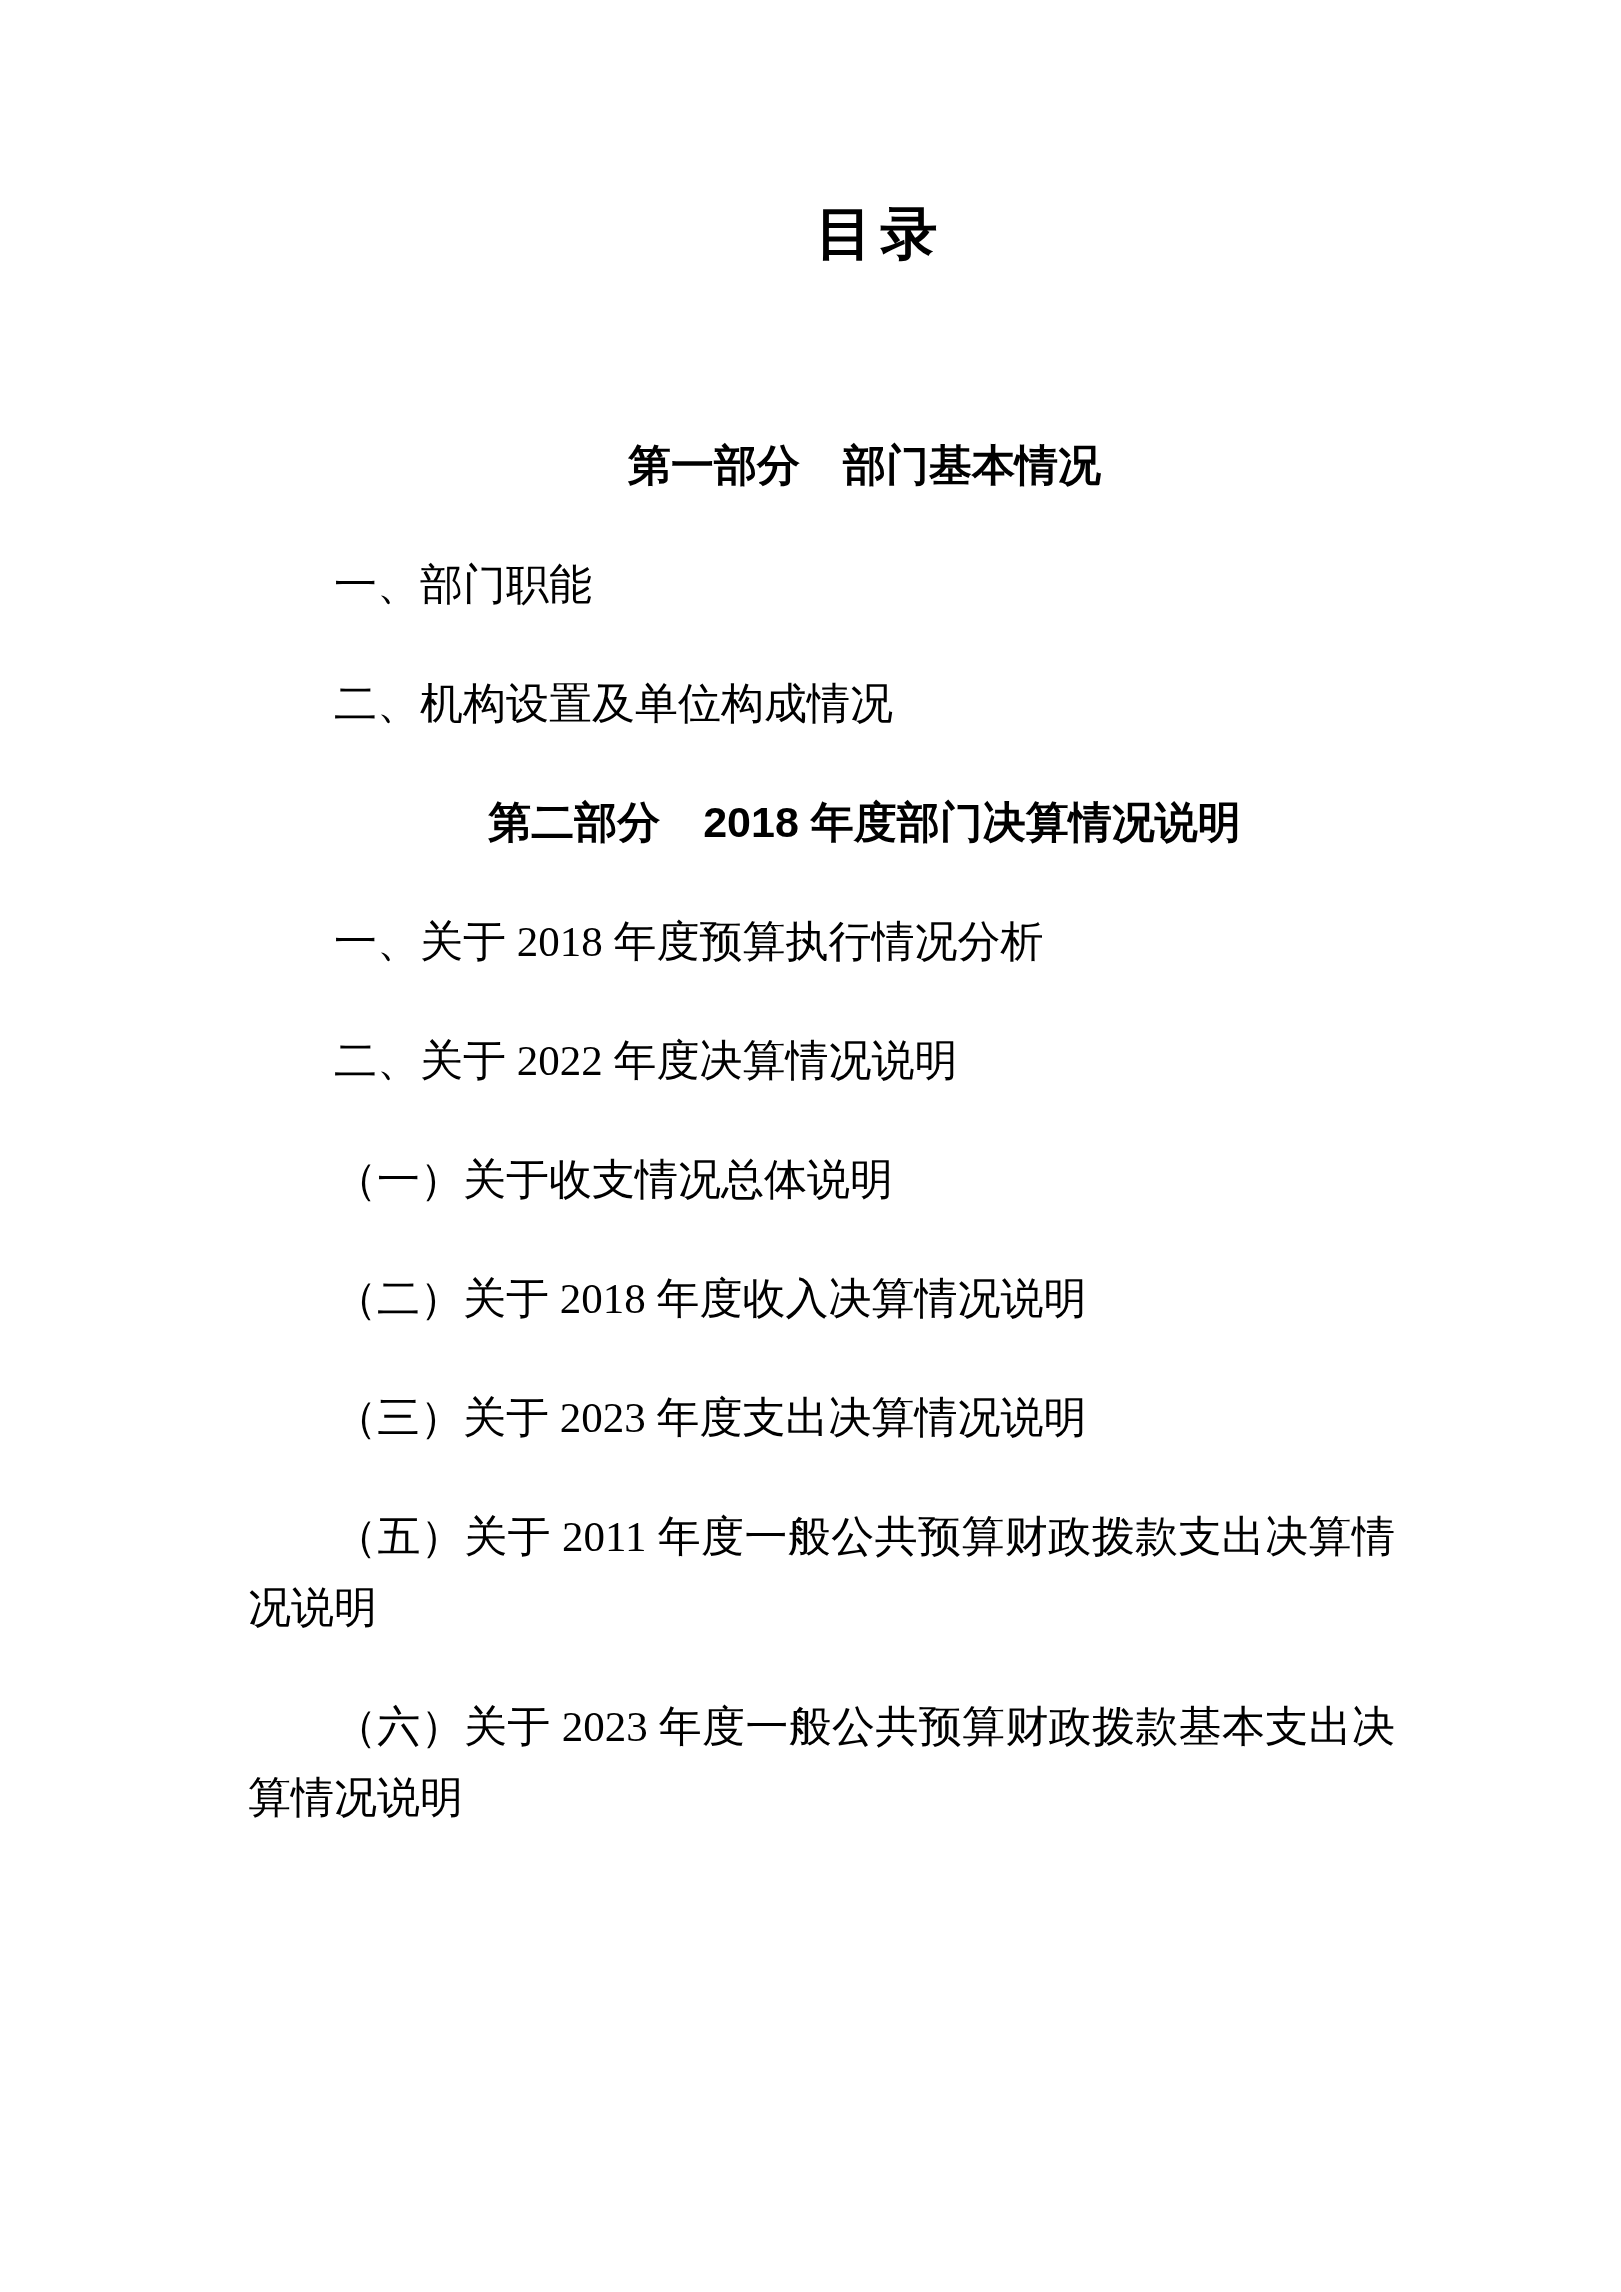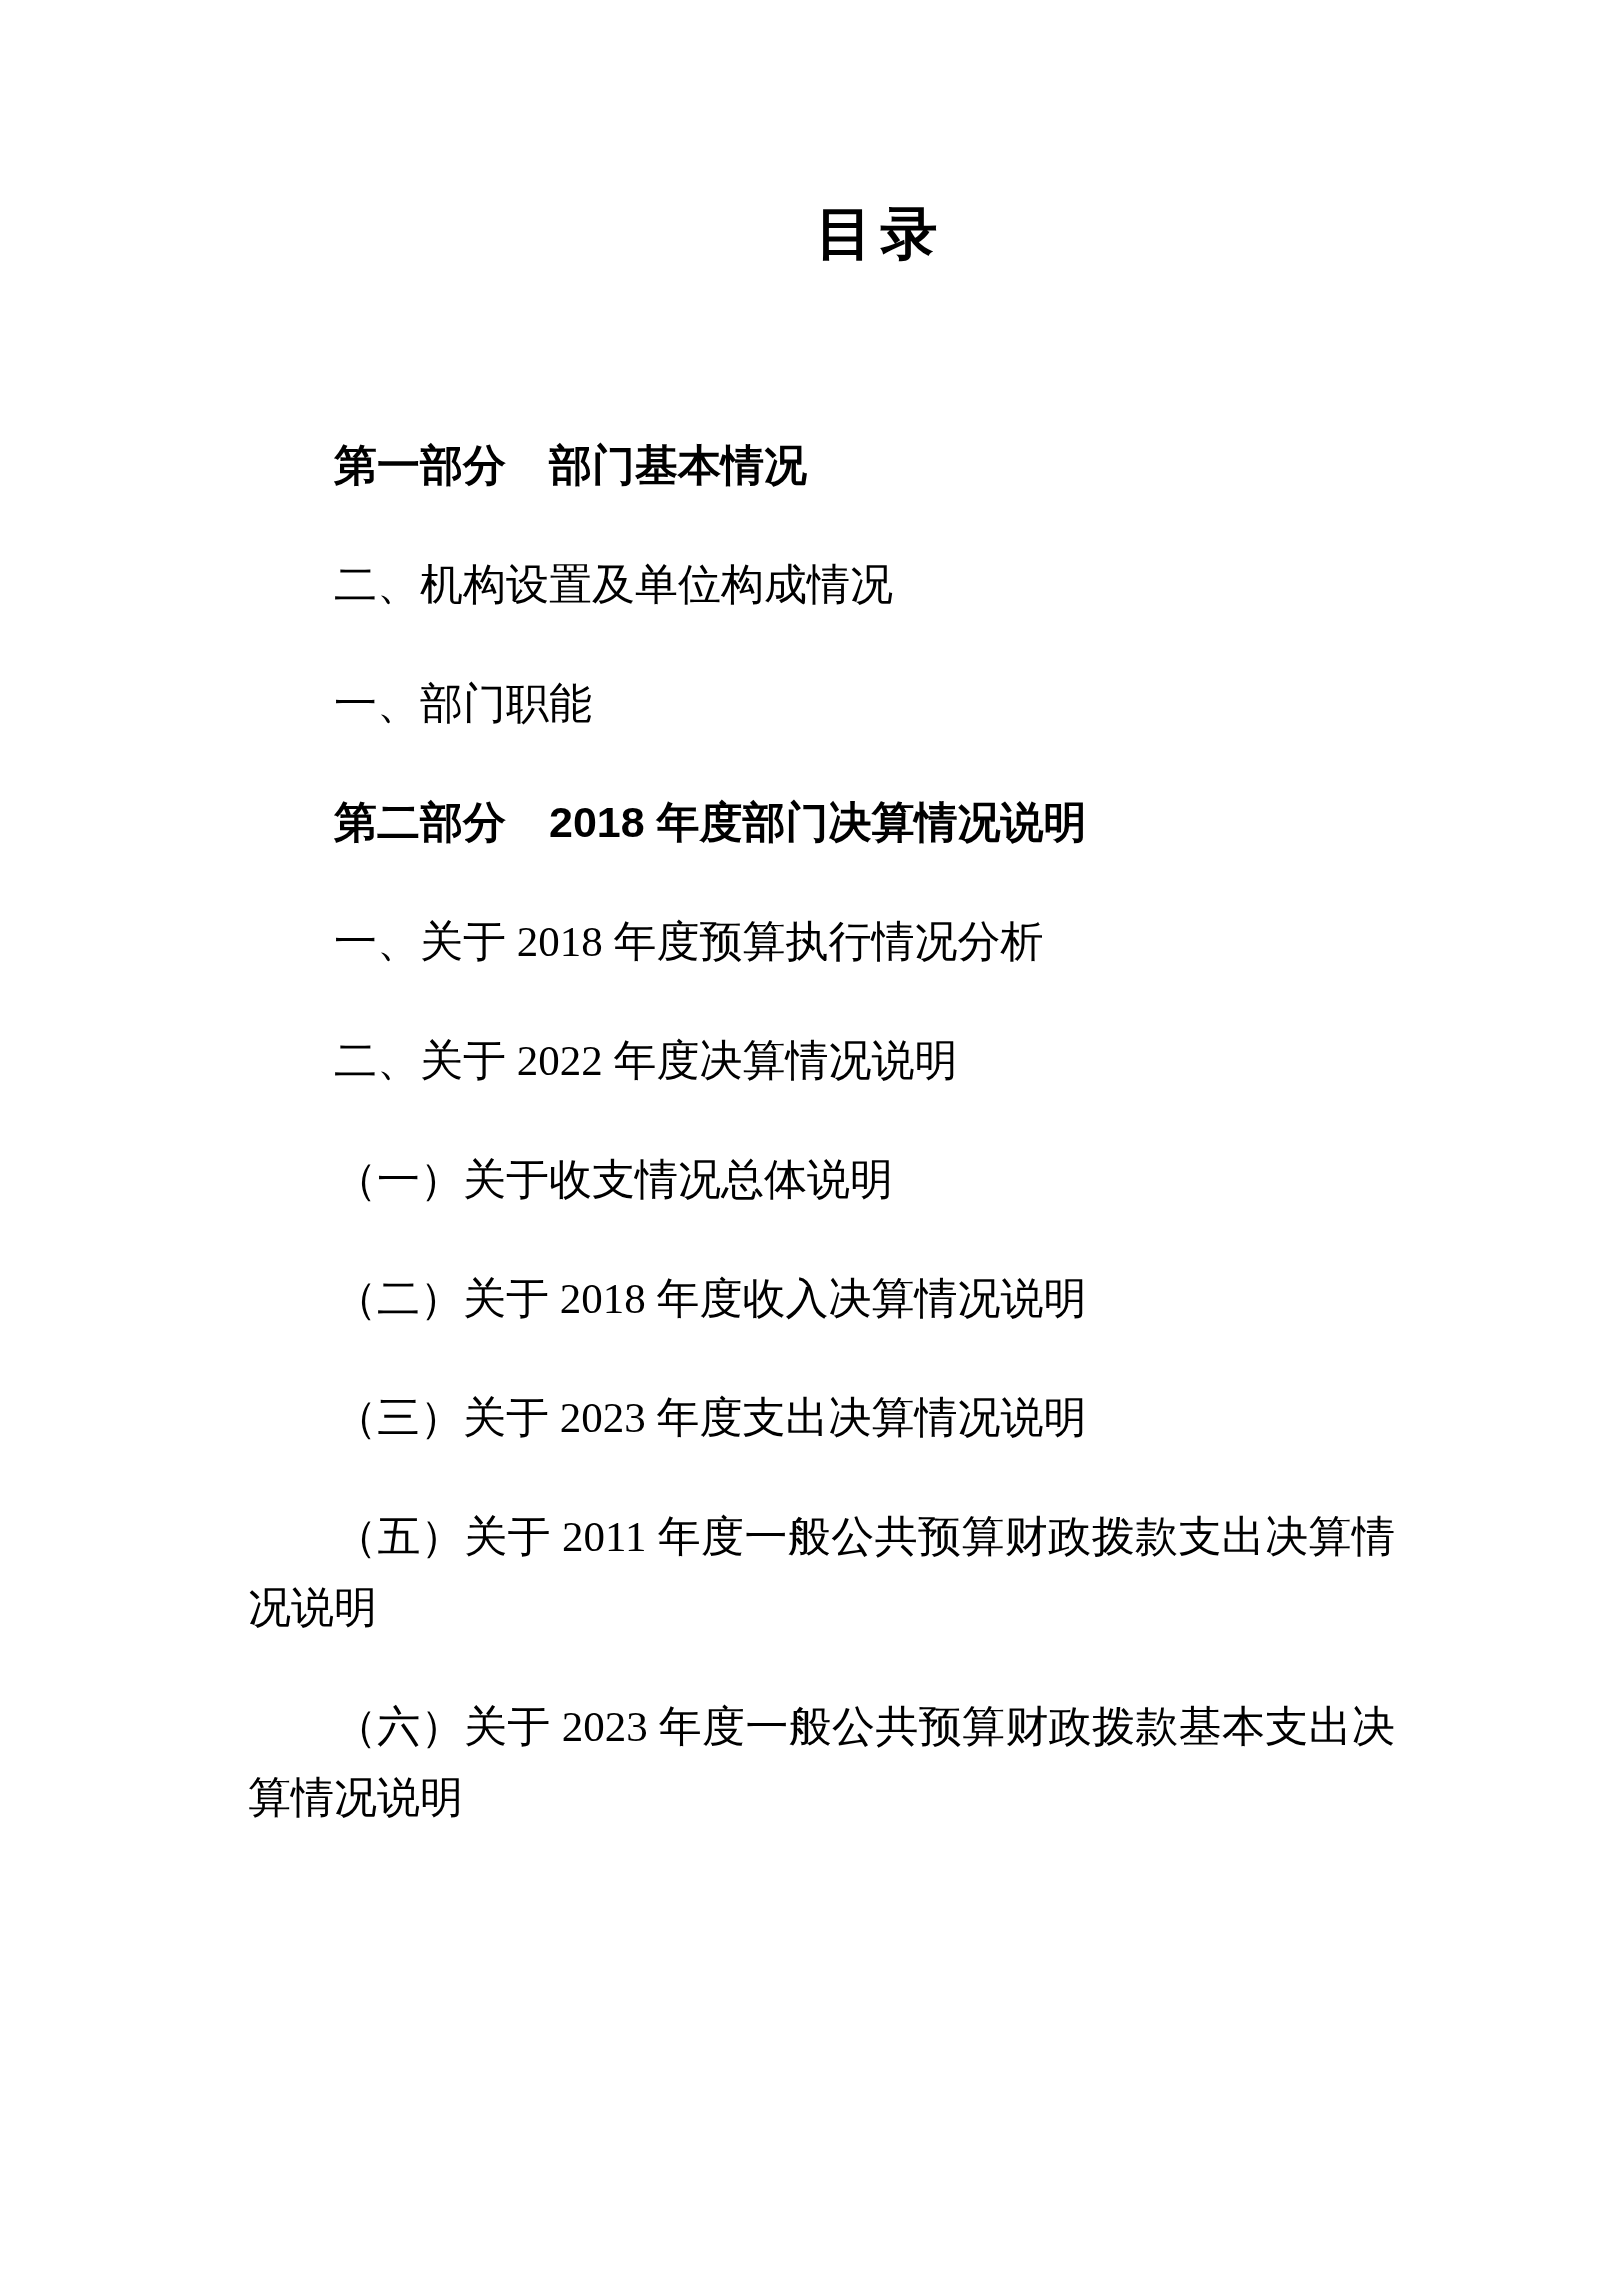--- a/index.html
+++ b/index.html
@@ -40,39 +40,39 @@
     text-indent: 86px;
     text-align: justify;
   }
   p.entry {
     font-family: "Liberation Serif", "DejaVu Serif", serif;
     font-weight: 400;
   }
   p.part {
     font-family: "Liberation Sans", "DejaVu Sans", sans-serif;
     font-weight: 700;
-    text-align: left;
+    text-align: center;
   }
   p.toc-first {
     margin-top: 167px;
   }
 </style>
 </head>
 <body>
 
 <div class="page">
   <div class="content">
 
     <h1 class="doc-title">目录</h1>
 
     <p class="part toc-first">第一部分　部门基本情况</p>
 
+    <p class="entry">一、部门职能</p>
+
     <p class="entry">二、机构设置及单位构成情况</p>
-
-    <p class="entry">一、部门职能</p>
 
     <p class="part">第二部分　2018 年度部门决算情况说明</p>
 
     <p class="entry">一、关于 2018 年度预算执行情况分析</p>
 
     <p class="entry">二、关于 2022 年度决算情况说明</p>
 
     <p class="entry">（一）关于收支情况总体说明</p>
 
     <p class="entry">（二）关于 2018 年度收入决算情况说明</p>

